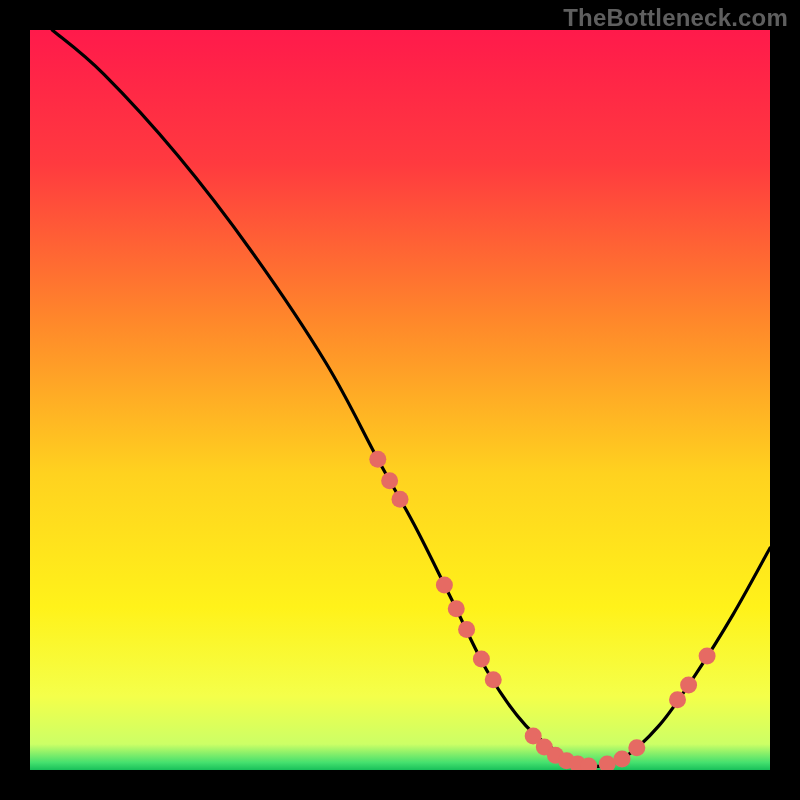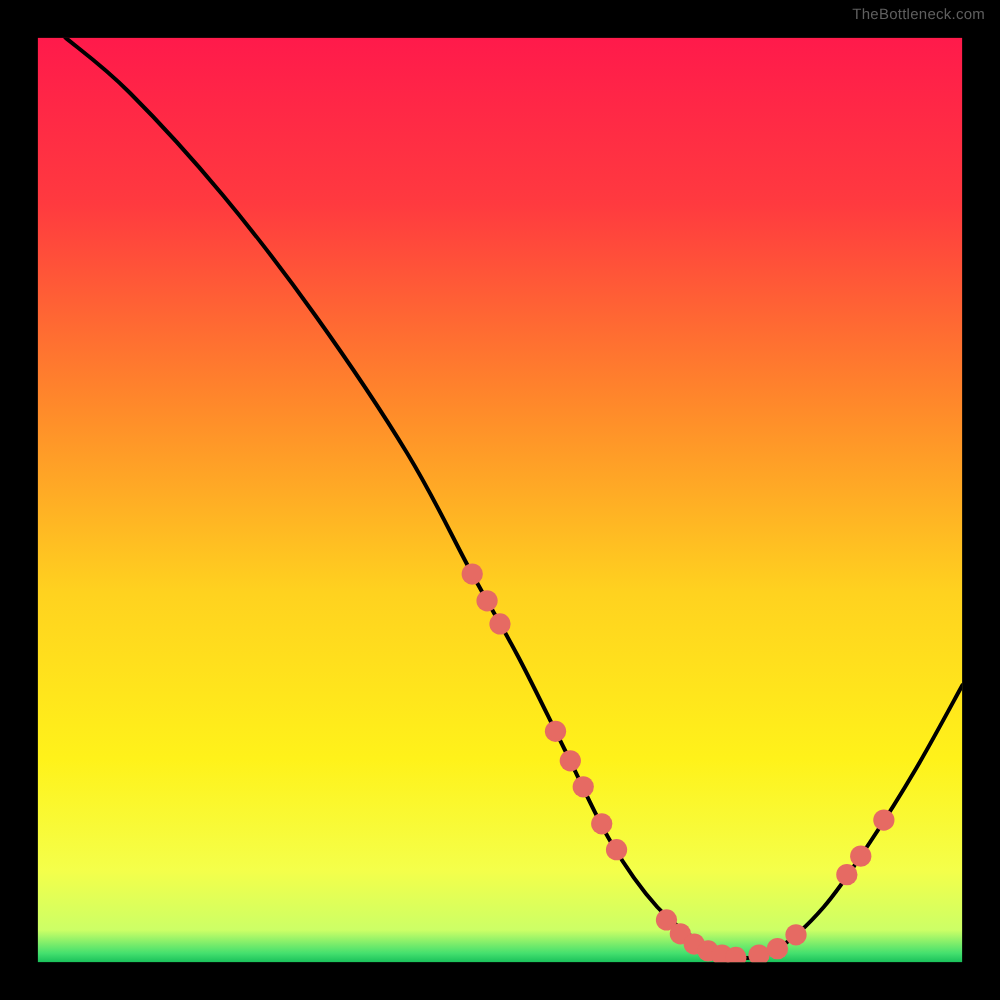--- a/index.html
+++ b/index.html
@@ -10,22 +10,22 @@
     height: 800px;
     overflow: hidden;
     position: relative;
     font-family: Arial, Helvetica, sans-serif;
   }
   .watermark {
     position: absolute;
     top: 4px;
     right: 12px;
     color: #5f5f5f;
-    font-size: 12px;
-    font-weight: 400;
+    font-size: 24px;
+    font-weight: 700;
     letter-spacing: 0.2px;
     z-index: 5;
   }
   .plot-area {
     position: absolute;
     left: 30px;
     top: 30px;
     width: 740px;
     height: 740px;
     overflow: hidden;

